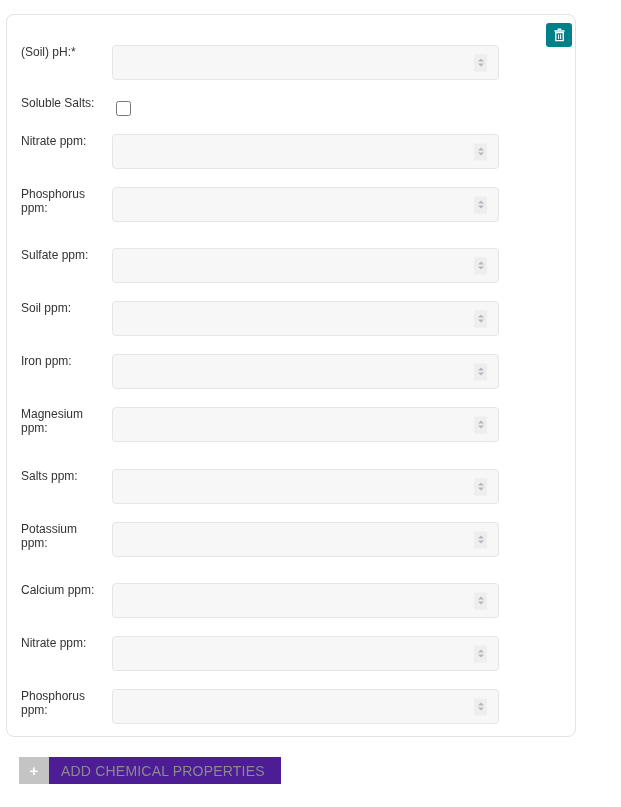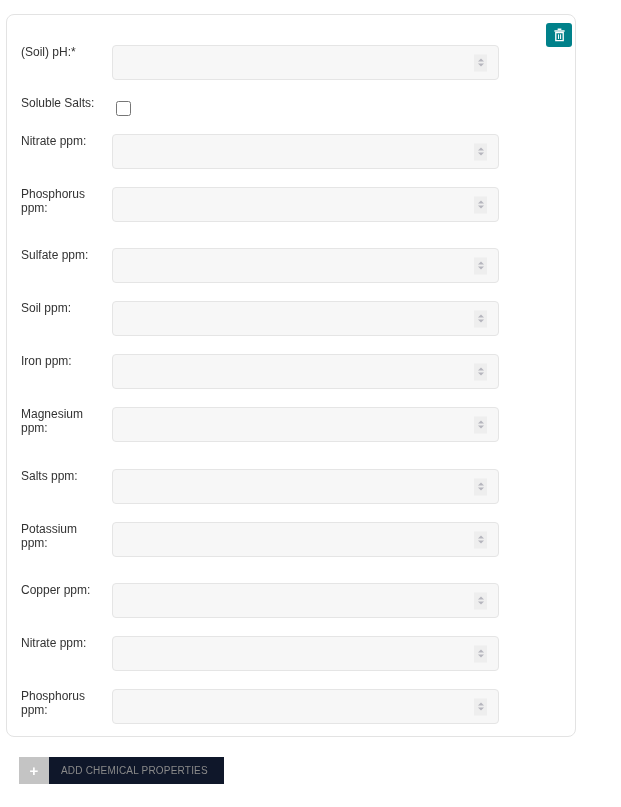--- a/index.html
+++ b/index.html
@@ -149,23 +149,23 @@
     background: #c4c4c4;
     display: flex;
     align-items: center;
     justify-content: center;
     color: #ffffff;
     font-size: 15px;
     font-weight: bold;
     line-height: 1;
   }
   .add-btn .add-label {
-    background: #0f172a;
+    background: #4c1d95;
     color: #8a8a8a;
-    font-size: 10px;
+    font-size: 14px;
     letter-spacing: 0.2px;
     display: flex;
     align-items: center;
     padding: 0 16px 0 12px;
     white-space: nowrap;
   }
 </style>
 </head>
 <body>
 
@@ -266,21 +266,21 @@
         <div class="row-abs" style="top: 507px;">
           <div class="label-col">Potassium ppm:</div>
           <div class="field-col">
             <div class="input-wrap"><input type="text" class="num-input" placeholder="" value="" style=""><div class="spinner">
                 <div class="arrow up"></div>
                 <div class="arrow down"></div>
               </div></div>
           </div>
         </div>
         <div class="row-abs" style="top: 568px;">
-          <div class="label-col">Copper ppm:</div>
+          <div class="label-col">Calcium ppm:</div>
           <div class="field-col">
             <div class="input-wrap"><input type="text" class="num-input" placeholder="" value="" style=""><div class="spinner">
                 <div class="arrow up"></div>
                 <div class="arrow down"></div>
               </div></div>
           </div>
         </div>
         <div class="row-abs" style="top: 621px;">
           <div class="label-col">Nitrate ppm:</div>
           <div class="field-col">

